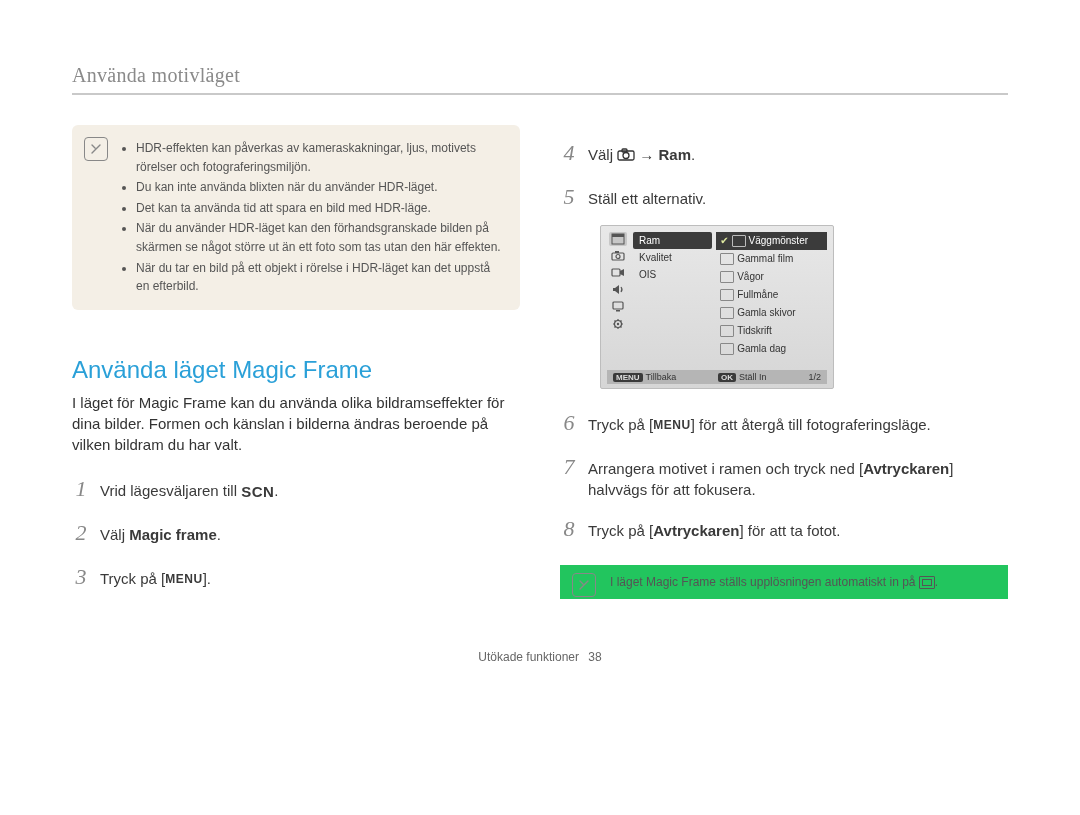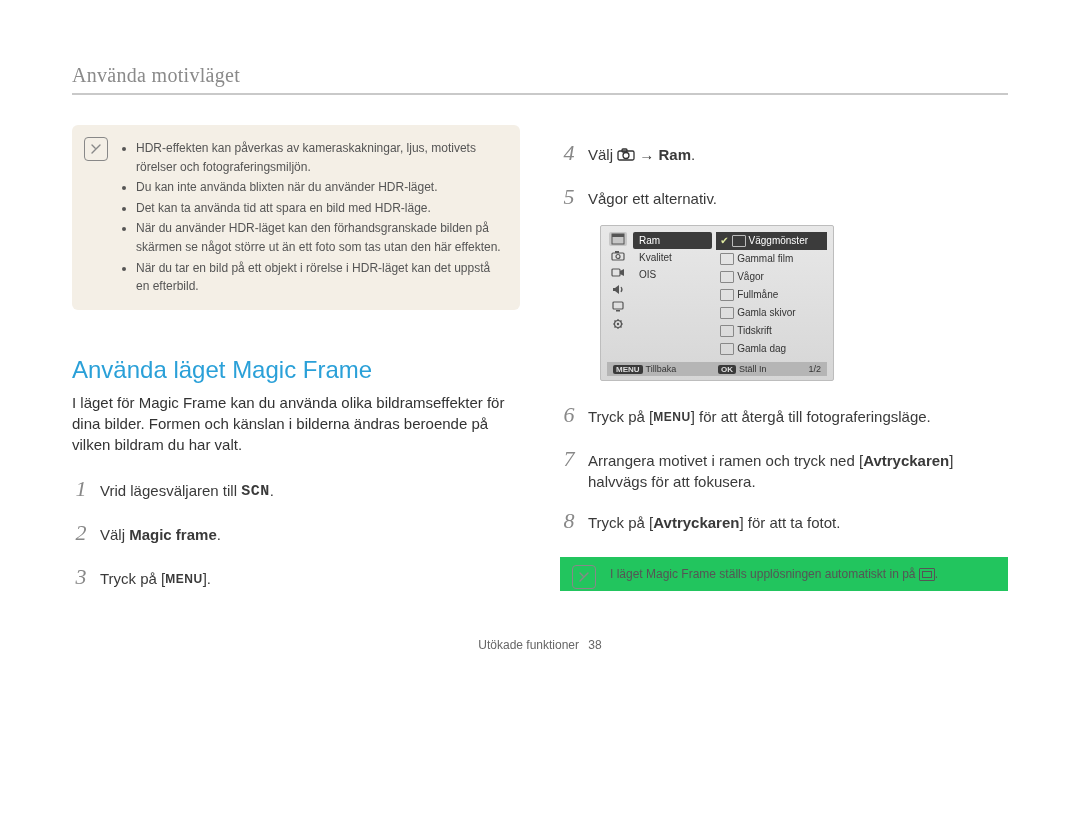--- a/index.html
+++ b/index.html
@@ -12,44 +12,44 @@
   .note-icon{position:absolute;left:12px;top:12px;width:22px;height:22px;border:1.5px solid #888;border-radius:4px;display:flex;align-items:center;justify-content:center;color:#888;font-size:13px}
   .note ul{margin:0;padding-left:14px}
   .note li{margin:2px 0}
   h2.section{font-size:24px;font-weight:400;color:#2aa0d8;margin:46px 0 8px 0}
   .intro{font-size:15px;line-height:1.4;color:#333}
   .steps{margin-top:18px}
   .step{display:flex;align-items:baseline;gap:10px;margin:12px 0;font-size:15px;line-height:1.45}
   .step-num{font-family:Georgia,"Times New Roman",serif;font-style:italic;font-size:22px;color:#888;width:18px;text-align:center;flex-shrink:0}
   .step span.b{font-weight:bold}
   .glyph{display:inline-block;vertical-align:middle}
-  .glyph-scn{font-family:Liberation Mono, monospace;font-weight:bold;letter-spacing:.5px}
+  .glyph-scn{font-family:Liberation Sans, sans-serif;font-weight:bold;letter-spacing:.5px}
   .glyph-menu{font-weight:bold;font-size:12px;letter-spacing:.5px;border:0}
   .glyph-cam{display:inline-block}
   
   .screen{width:220px;background:linear-gradient(#e8e8e8,#d6d6d6);border:1px solid #bdbdbd;border-radius:2px;padding:6px 6px 4px 6px;margin:6px 0 18px 40px;font-size:10px;color:#333}
   .screen-body{display:flex;gap:4px}
   .sidebar{width:22px;display:flex;flex-direction:column;gap:3px;align-items:center}
   .sidebar .ico{width:18px;height:14px;display:flex;align-items:center;justify-content:center;color:#444;font-size:11px}
   .sidebar .ico.sel{background:#c7c7c7;border-radius:2px}
   .menu-col{flex:1;display:flex;flex-direction:column}
   .menu-col .row{padding:3px 6px;border-radius:2px}
   .menu-col .row.sel{background:#3b3b3b;color:#fff}
   .opts{flex:1.4;display:flex;flex-direction:column}
   .opts .row{padding:3px 4px;display:flex;align-items:center;gap:3px}
   .opts .row.sel{background:#3b3b3b;color:#fff}
   .check{color:#dfe9a0;font-size:10px}
   .tiny-ico{width:12px;height:10px;border:1px solid #888;border-radius:1px;flex-shrink:0}
-  .screen-foot{display:flex;justify-content:space-between;align-items:center;background:#b5b5b5;margin-top:4px;padding:2px 6px;font-size:9px;color:#333}
+  .screen-foot{display:flex;justify-content:space-between;align-items:center;background:#b5b5b5;margin-top:12px;padding:2px 6px;font-size:9px;color:#333}
   .screen-foot .k{background:#3a3a3a;color:#ddd;border-radius:2px;padding:0 3px;font-weight:bold;font-size:8px;margin-right:3px}
   .small-note{background:#22c55e;border-radius:0;padding:10px 14px 10px 50px;position:relative;font-size:12px;color:#555;margin-top:20px}
   .small-note .note-icon{top:8px}
   .res-ico{display:inline-block;width:14px;height:11px;border:1px solid #555;border-radius:1px;vertical-align:middle;position:relative}
   .res-ico::after{content:"";position:absolute;inset:2px;border:1px solid #555}
-  .footer{position:absolute;bottom:40px;left:0;right:0;text-align:center;font-size:12px;color:#666}
+  .footer{position:absolute;bottom:28px;left:0;right:0;text-align:center;font-size:12px;color:#666}
   .footer .pg{margin-left:6px}
 </style>
 </head>
 <body>
 
 <div class="page">
   <div class="breadcrumb">Använda motivläget</div>
   <div class="hr"></div>
 
   <div class="cols">
@@ -102,21 +102,21 @@
           <div>
             <span>Välj </span><span class="glyph glyph-cam"><svg width="18" height="13" viewBox="0 0 18 13">
                   <rect x="1" y="3" width="16" height="9" rx="1.5" fill="none" stroke="#333" stroke-width="1.3"></rect>
                   <rect x="5" y="1" width="5" height="3" rx="1" fill="none" stroke="#333" stroke-width="1.3"></rect>
                   <circle cx="9" cy="7.5" r="3" fill="none" stroke="#333" stroke-width="1.3"></circle>
                 </svg></span><span> → </span><span class="b">Ram</span><span>.</span>
           </div>
         </div>
         <div class="step">
           <div class="step-num">5</div>
-          <div>Vågor ett alternativ.</div>
+          <div>Ställ ett alternativ.</div>
         </div>
       </div>
 
       <div class="screen">
         <div class="screen-body">
           <div class="sidebar">
             <div class="ico sel">
                 <svg width="14" height="12" viewBox="0 0 14 12">
                   <rect x="1" y="1" width="12" height="10" fill="none" stroke="#555" stroke-width="1"></rect>
                   <rect x="1" y="1" width="12" height="3" fill="#555"></rect>

